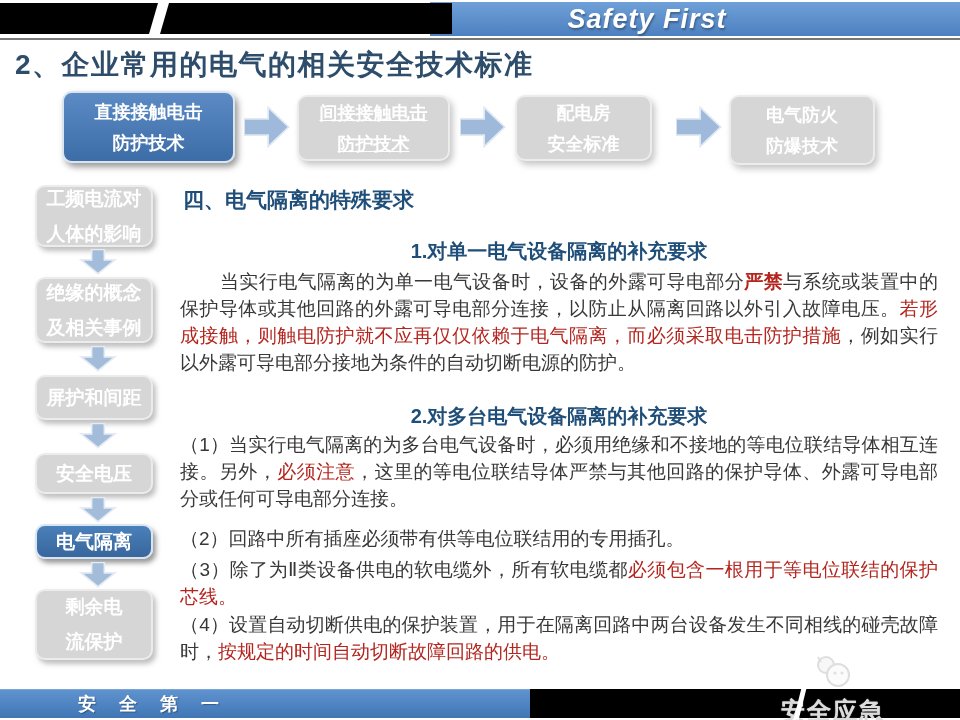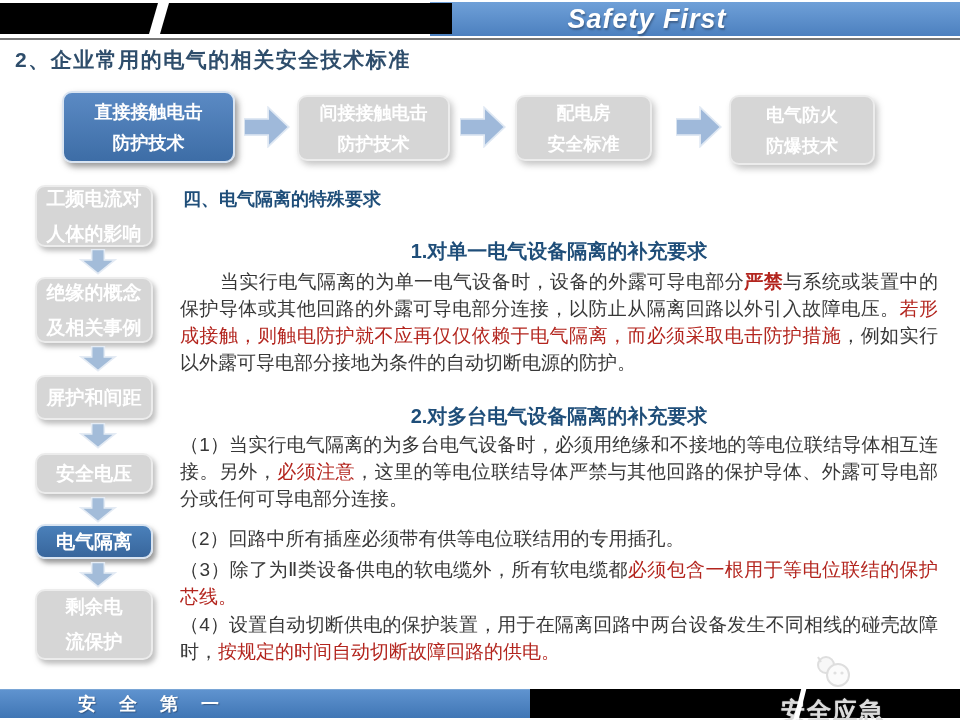--- a/index.html
+++ b/index.html
@@ -14,21 +14,21 @@
               text-align:center; line-height:34px; padding-right:96px; }
   .brand { color:#fff; font-size:27px; font-weight:bold; font-style:italic;
            letter-spacing:1px; text-shadow:1px 2px 2px rgba(40,60,90,.55); }
   .hdr-black-a { position:absolute; top:3px; left:0; width:158px; height:31px; background:#000;
                  clip-path:polygon(0 0,100% 0,calc(100% - 9px) 100%,0 100%); }
   .hdr-black-b { position:absolute; top:3px; left:160px; width:292px; height:31px; background:#000;
                  clip-path:polygon(9px 0,100% 0,100% 100%,0 100%); }
   .hdr-line { position:absolute; top:38px; left:0; width:100%; height:2px; background:#777; }
 
   
-  .page-title { position:absolute; top:46px; left:15px; font-size:21px; font-weight:bold;
+  .page-title { position:absolute; top:46px; left:15px; font-size:28px; font-weight:bold;
                 color:#2e4d6b; letter-spacing:1.5px; text-shadow:1px 1px 0 #fff; }
 
   
   .flow-box { position:absolute; border-radius:10px; display:flex; flex-direction:column;
               justify-content:center; align-items:center; gap:7px; text-align:center;
               color:#fff; font-weight:bold; font-size:18px; cursor:pointer; }
   .flow-box.active { background:linear-gradient(180deg,#5b8ac4,#3d6da6);
                      border:2px solid #d9e4f1; box-shadow:3px 4px 6px rgba(70,70,70,.55); }
   .flow-box.idle { background:#d6d6d6; border:2px solid #ececec;
                    box-shadow:3px 4px 6px rgba(130,130,130,.45); }
@@ -40,21 +40,21 @@
               color:#fff; font-weight:bold; font-size:19px; text-align:center; cursor:pointer; }
   .side-box.idle { background:#d6d6d6; border:2px solid #ececec;
                    box-shadow:3px 4px 5px rgba(130,130,130,.5); }
   .side-box.active { background:linear-gradient(180deg,#4a80ba,#38669c);
                      border:2px solid #d9e4f1; box-shadow:3px 4px 5px rgba(70,70,70,.55); }
   .arrow-d { position:absolute; left:44px; width:38px; height:26px; }
 
   
   .content { position:absolute; left:180px; top:186px; width:758px; height:500px;
              font-size:19px; line-height:27px; color:#383838; font-weight:500; }
-  .sec-title { position:absolute; top:0; left:3px; font-size:18px; font-weight:bold; color:#1f4e79; }
+  .sec-title { position:absolute; top:0; left:3px; font-size:21px; font-weight:bold; color:#1f4e79; }
   .sub-title { position:absolute; width:100%; text-align:center; font-size:20px;
                font-weight:bold; color:#1f4e79; }
   .para { position:absolute; left:0; width:100%; text-align:justify; }
   .indent { text-indent:2.1em; }
   .red { color:#b3251e; }
   .red-bold { color:#b3251e; font-weight:bold; }
 
   
   .watermark { position:absolute; left:781px; top:655px; display:flex; align-items:center;
                gap:4px; z-index:6;flex-direction:column; }
@@ -89,21 +89,21 @@
 
   <div class="page-title">2、企业常用的电气的相关安全技术标准</div>
 
   <div class="flow-box active" style="left:62px; top:91px; width:173px; height:72px;">
     <div>直接接触电击</div>
     <div>防护技术</div>
   </div>
   <svg class="arrow-r" style="left:244px; top:106px;" viewBox="0 0 40 36">
     <polygon points="0,11 21,11 21,1 39,18 21,35 21,25 0,25" fill="#9fb9da" stroke="#dfe8f3" stroke-width="1.5"></polygon>
   </svg>
-  <div class="flow-box idle" style="left:297px; top:95px; width:153px; height:66px;">
+  <div class="flow-box idle" style="left:297px; top:95px; width:153px; height:66px;text-decoration:underline;">
     <div>间接接触电击</div>
     <div>防护技术</div>
   </div>
   <svg class="arrow-r" style="left:460px; top:106px;" viewBox="0 0 40 36">
     <polygon points="0,11 21,11 21,1 39,18 21,35 21,25 0,25" fill="#9fb9da" stroke="#dfe8f3" stroke-width="1.5"></polygon>
   </svg>
   <div class="flow-box idle" style="left:515px; top:95px; width:137px; height:66px;">
     <div>配电房</div>
     <div>安全标准</div>
   </div>

